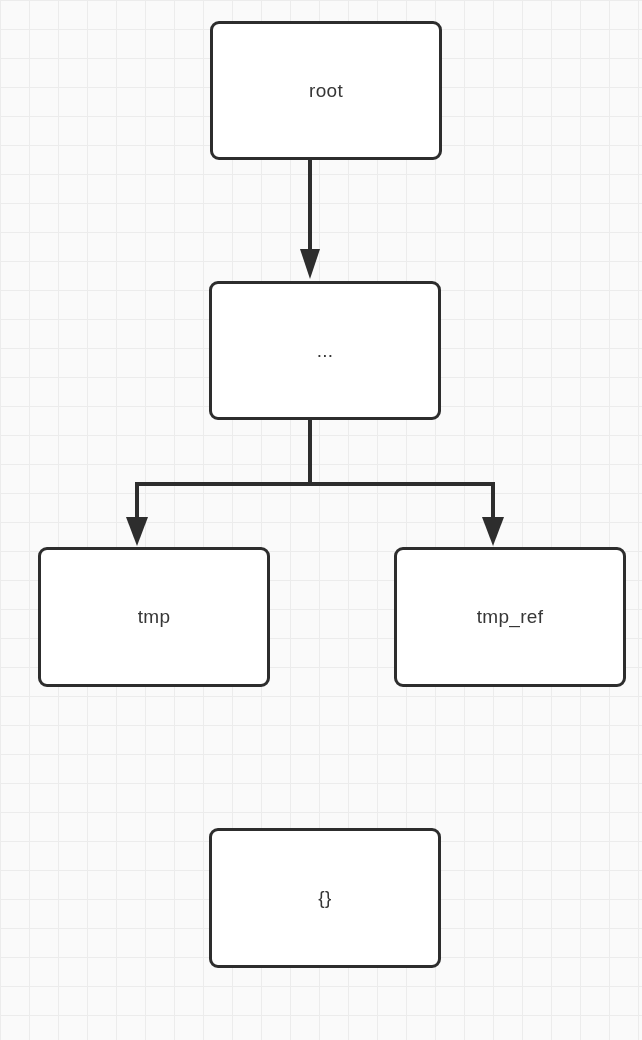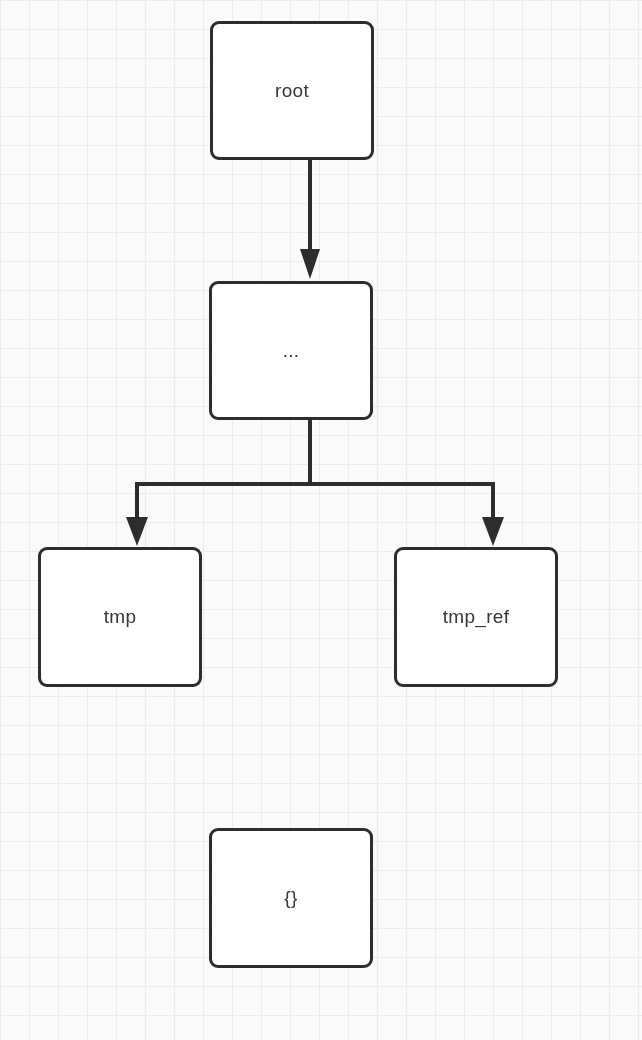--- a/index.html
+++ b/index.html
@@ -22,21 +22,21 @@
   .edge-layer {
     position: absolute;
     left: 0;
     top: 0;
     width: 642px;
     height: 1040px;
     pointer-events: none;
   }
   .node {
     position: absolute;
-    width: 164px;
+    width: 232px;
     height: 139px;
     box-sizing: border-box;
     background: #ffffff;
     border: 3.5px solid #2d2d2d;
     border-radius: 9px;
     display: flex;
     align-items: center;
     justify-content: center;
     font-size: 19px;
     letter-spacing: 0.3px;

